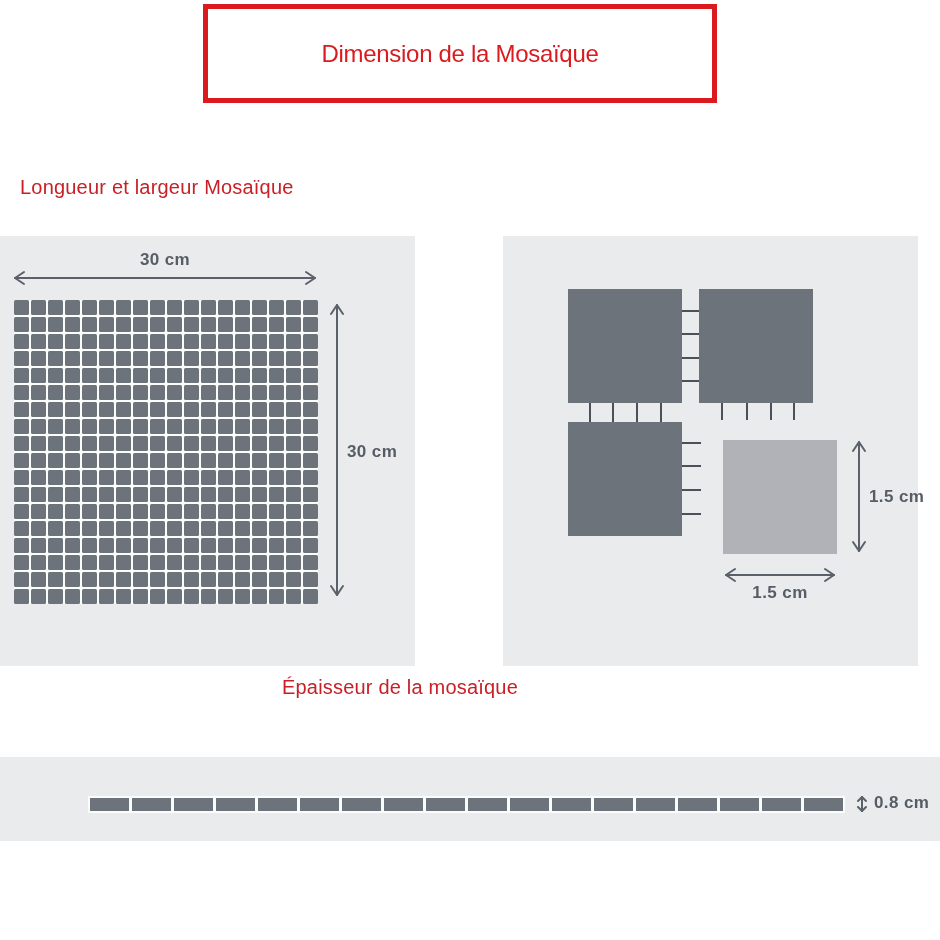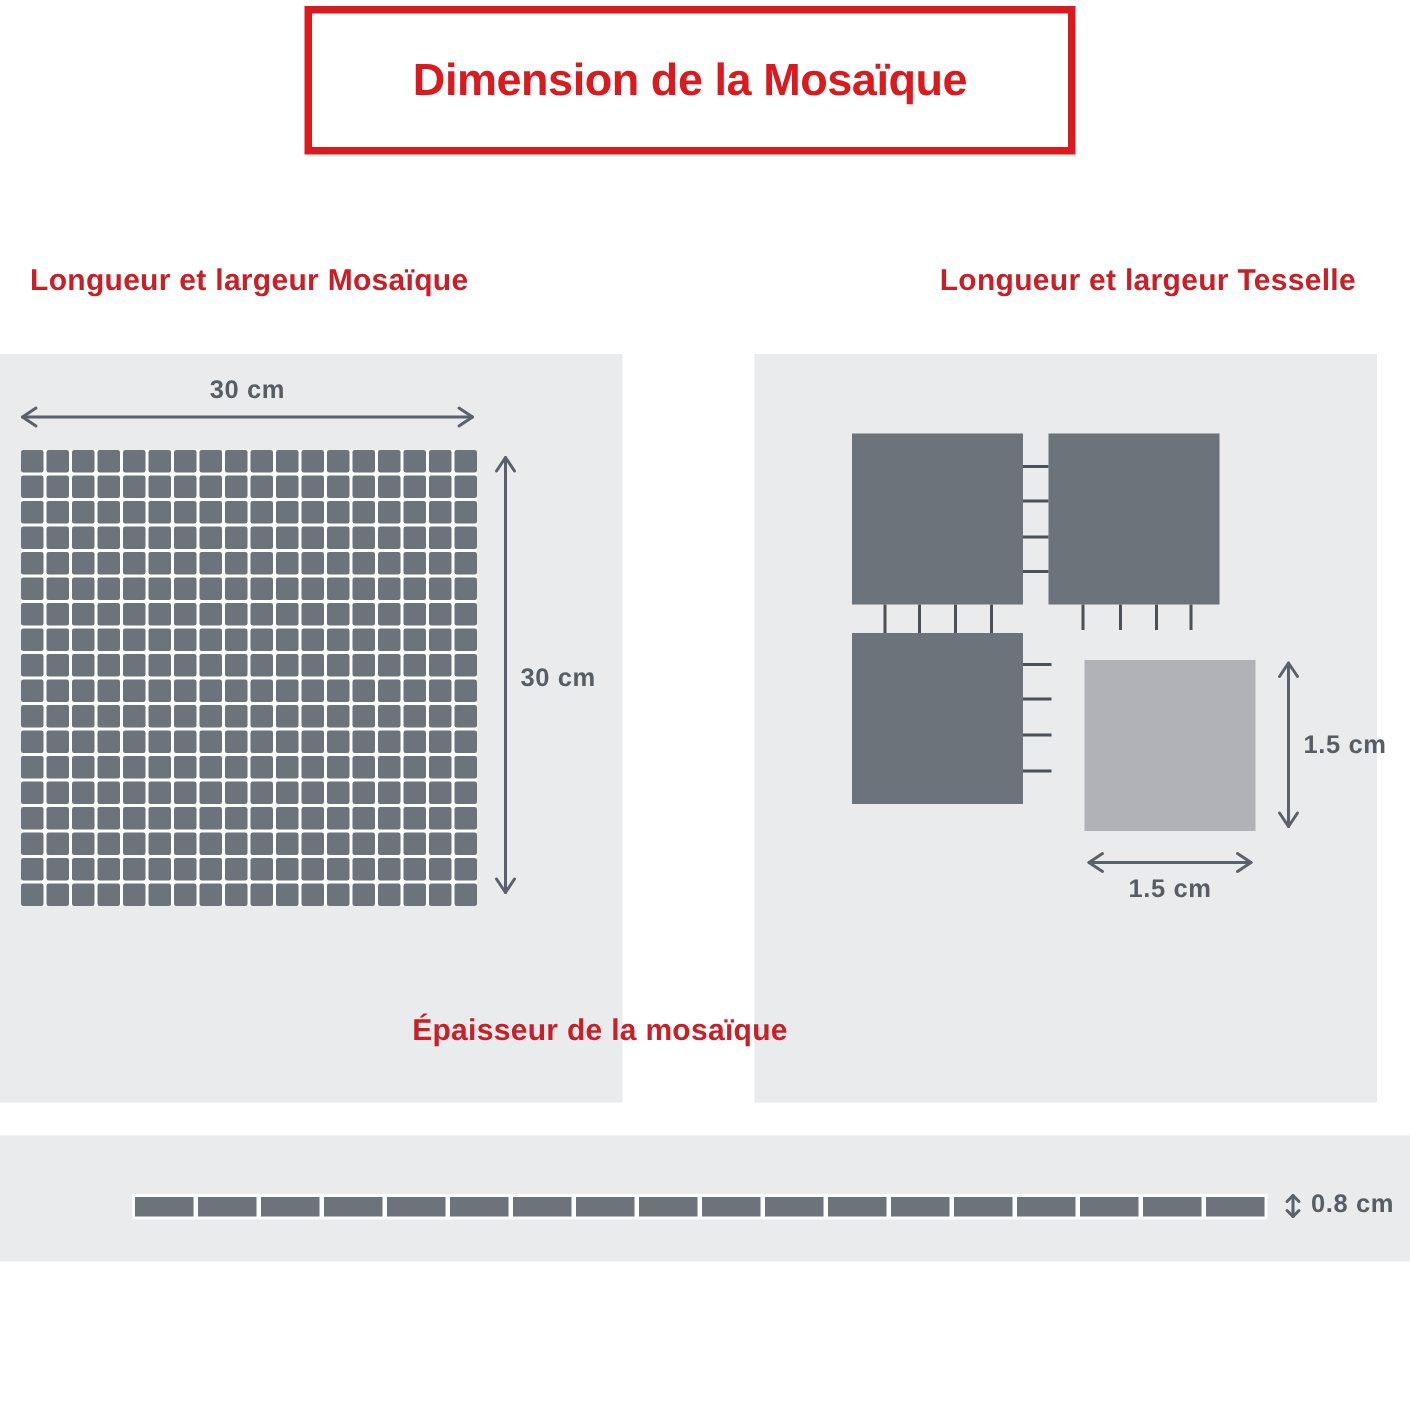--- a/index.html
+++ b/index.html
@@ -8,30 +8,30 @@
     --arrow-gray:#5a616a; --dim-text:#565d65;
   }
   html,body{margin:0;padding:0;background:#fff;}
   .canvas{position:relative;width:940px;height:940px;background:#fff;overflow:hidden;
           font-family:"Liberation Sans",sans-serif;}
 
   
   .title-box{position:absolute;left:203px;top:4px;width:514px;height:99px;box-sizing:border-box;
              border:5px solid var(--accent-red);background:#fff;display:flex;flex-direction:column;
              align-items:center;justify-content:center;text-align:center;}
-  .title-line{color:var(--accent-red);font-size:30px;font-weight:700;line-height:38px;letter-spacing:-0.3px;}
-
-  
-  .sec-heading{position:absolute;top:176px;color:var(--heading-red);font-size:20px;font-weight:700;letter-spacing:0.2px;}
+  .title-line{color:var(--accent-red);font-size:24px;font-weight:400;line-height:38px;letter-spacing:-0.3px;}
+
+  
+  .sec-heading{position:absolute;top:176px;color:var(--heading-red);font-size:20px;font-weight:400;letter-spacing:0.2px;}
   .sec-heading.left{left:20px;}
   .sec-heading.right{right:36px;}
   .sec-heading.thickness{top:676px;left:0;width:800px;text-align:center;}
 
   
-  .panel{position:absolute;top:236px;width:415px;height:499px;background:var(--panel-bg);}
+  .panel{position:absolute;top:236px;width:415px;height:430px;background:var(--panel-bg);}
   .panel.left{left:0;}
   .panel.right{left:503px;}
 
   .dim-label{position:absolute;color:var(--dim-text);font-size:17px;font-weight:700;
              letter-spacing:0.4px;line-height:20px;white-space:nowrap;}
 
   .arrow line,.arrow polyline{stroke:var(--arrow-gray);stroke-width:2;fill:none;
              stroke-linecap:round;stroke-linejoin:round;}
   .arrow{position:absolute;display:block;}
 
@@ -57,21 +57,20 @@
 </head>
 <body>
 
 <div class="canvas">
 
   <div class="title-box">
     <div class="title-line">Dimension de la Mosaïque</div>
   </div>
 
   <div class="sec-heading left">Longueur et largeur Mosaïque</div>
-  <div class="sec-heading right">Longueur et largeur Tesselle</div>
 
   <div class="panel left">
     <div class="dim-label" style="left:15px;top:14px;width:300px;text-align:center;">30 cm</div>
     <svg class="arrow" style="left:12px;top:34px;" width="306" height="16" viewBox="0 0 306 16">
       <line x1="3" y1="8" x2="303" y2="8"></line>
       <polyline points="12,2 3,8 12,14"></polyline>
       <polyline points="294,2 303,8 294,14"></polyline>
     </svg>
     <div class="mosaic-grid" style="grid-template-columns: repeat(18, 1fr); grid-template-rows: repeat(18, 1fr);">
         <div class="mcell"></div>

